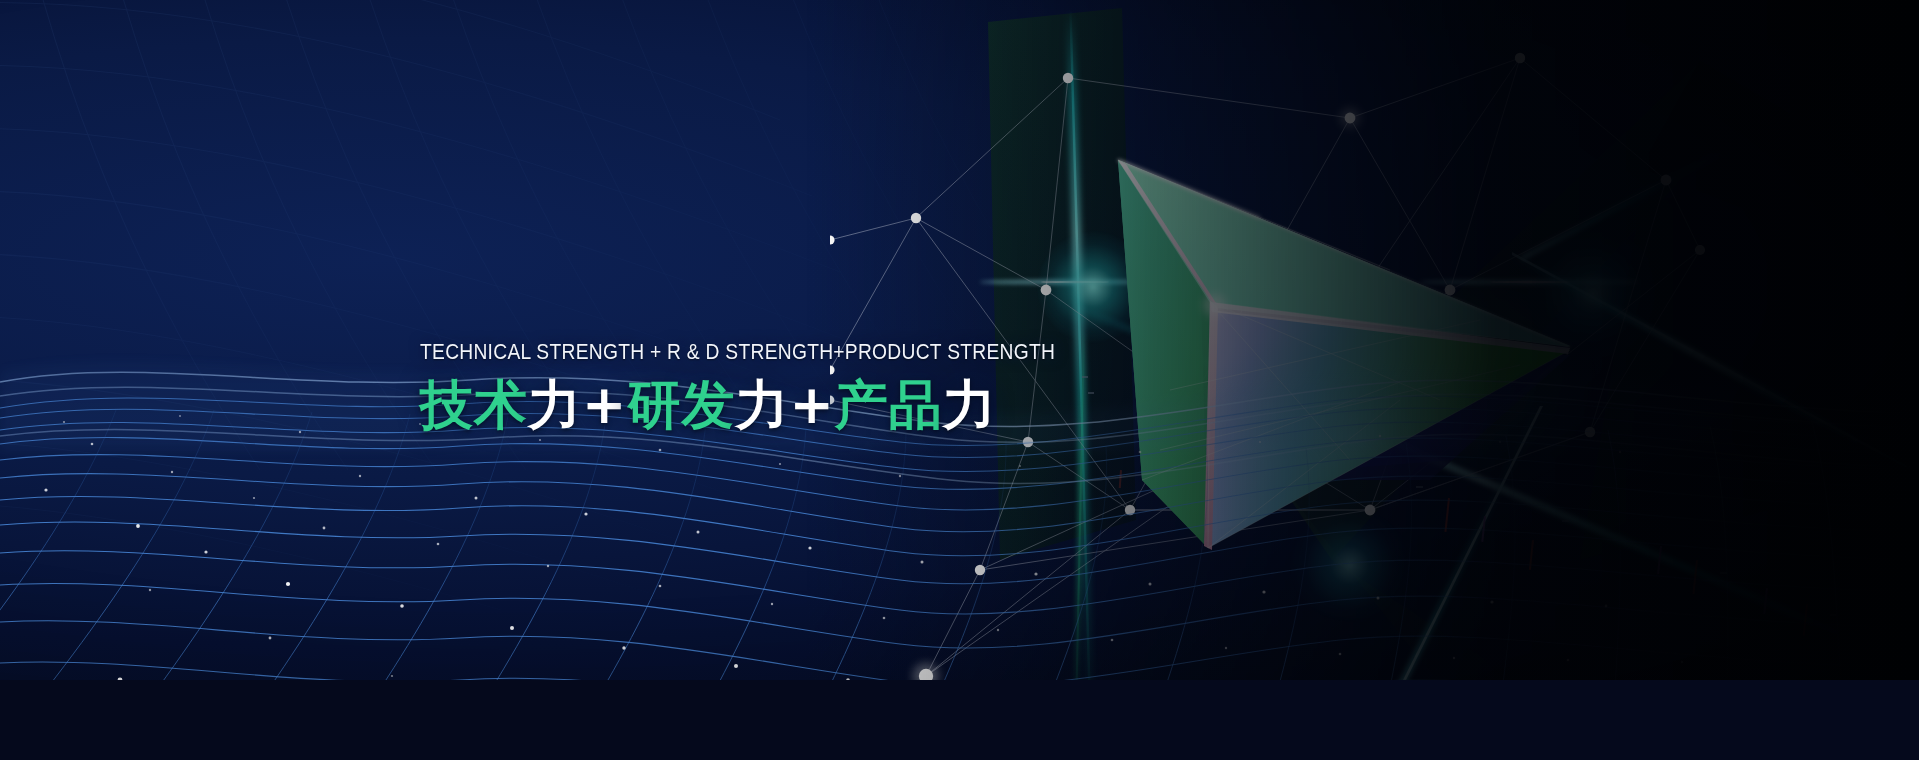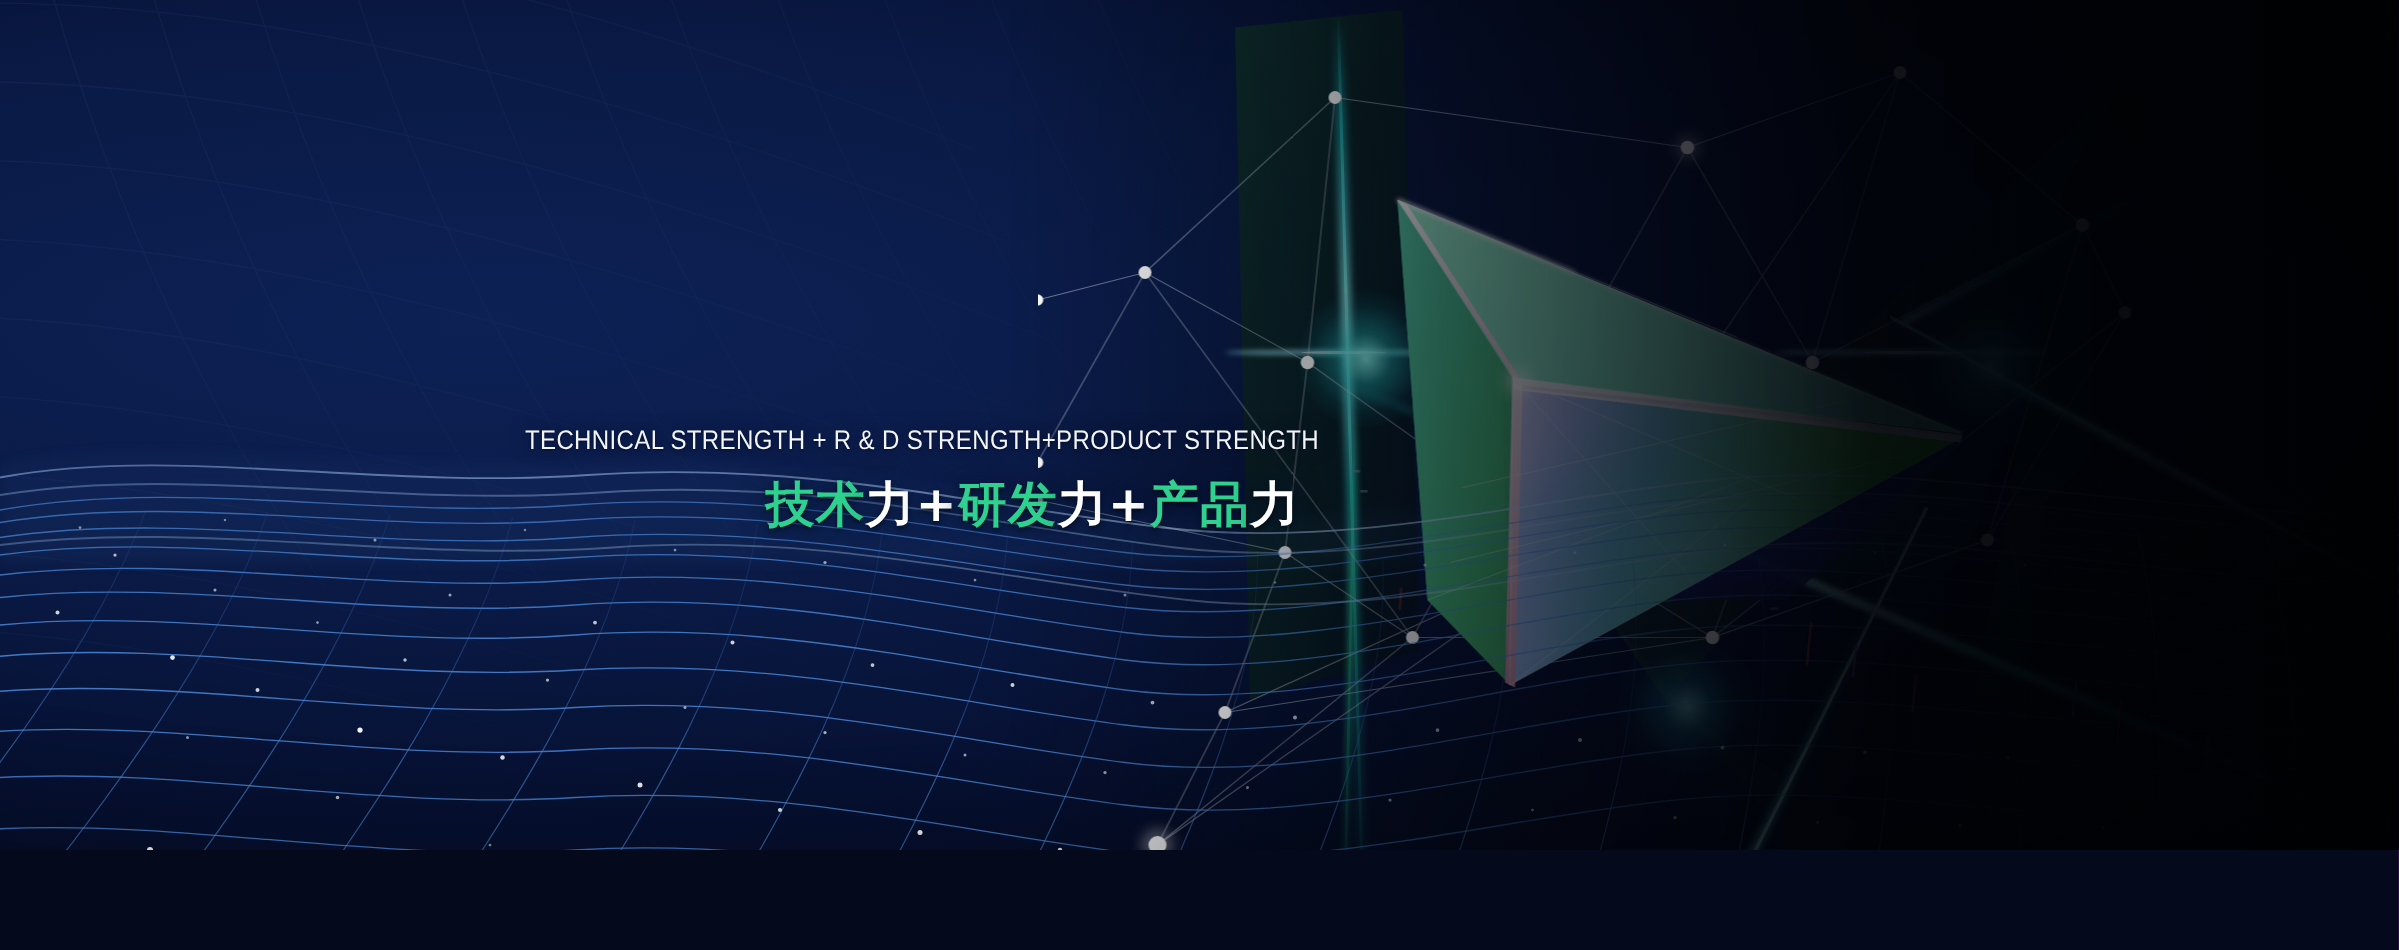--- a/index.html
+++ b/index.html
@@ -6,21 +6,20 @@
   html,body{margin:0;padding:0;background:#05091c;}
   *{box-sizing:border-box;}
 
   #banner{
     position:relative;
     width:1919px;
     height:680px;
     overflow:hidden;
     font-family:"Liberation Sans", sans-serif;
     background:#a21caf;
-    text-align:right;
   }
 
   
   .layer{position:absolute;top:0;left:0;width:100%;height:100%;pointer-events:none;}
 
   
   .bg-base{
     background:
       radial-gradient(120% 95% at 20% 38%, #0d2155 0%, #0a1a45 34%, #061031 60%, #040b22 80%, #020611 100%),
       linear-gradient(90deg,#0a1a45 0%, #0a1b47 42%, #061129 62%, #02060f 80%, #01040b 100%);
@@ -92,21 +91,21 @@
     color:#f2f5fb;
     white-space:nowrap;
     transform:scaleX(.895);
     transform-origin:left center;
     font-weight:400;
     text-shadow:0 0 14px rgba(10,25,60,.9), 0 1px 2px rgba(0,0,0,.55);
   }
   .headline{
     margin-top:11px;
     font-family:"DejaVu Sans","Liberation Sans", sans-serif;
-    font-size:39px;
+    font-size:53px;
     line-height:60px;
     font-weight:bold;
     letter-spacing:1px;
     white-space:nowrap;
     text-shadow:0 0 22px rgba(5,18,48,.95), 0 2px 4px rgba(0,0,0,.5);
   }
   .headline .g{color:#2fd18e;}
   .headline .w{color:#ffffff;}
 </style>
 </head>

